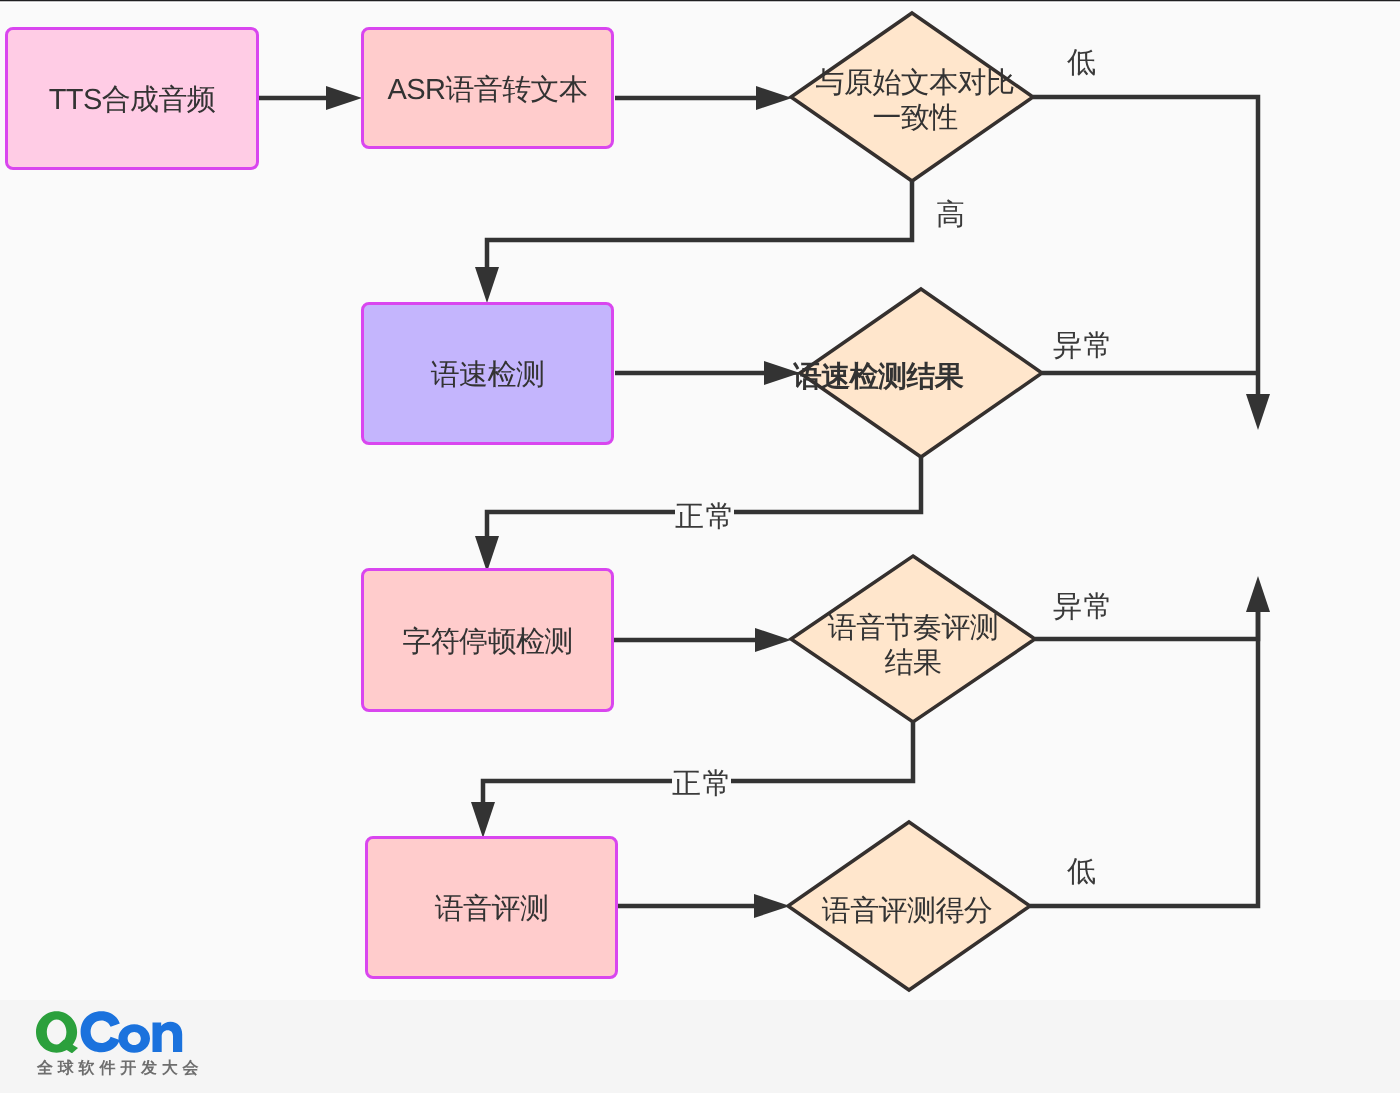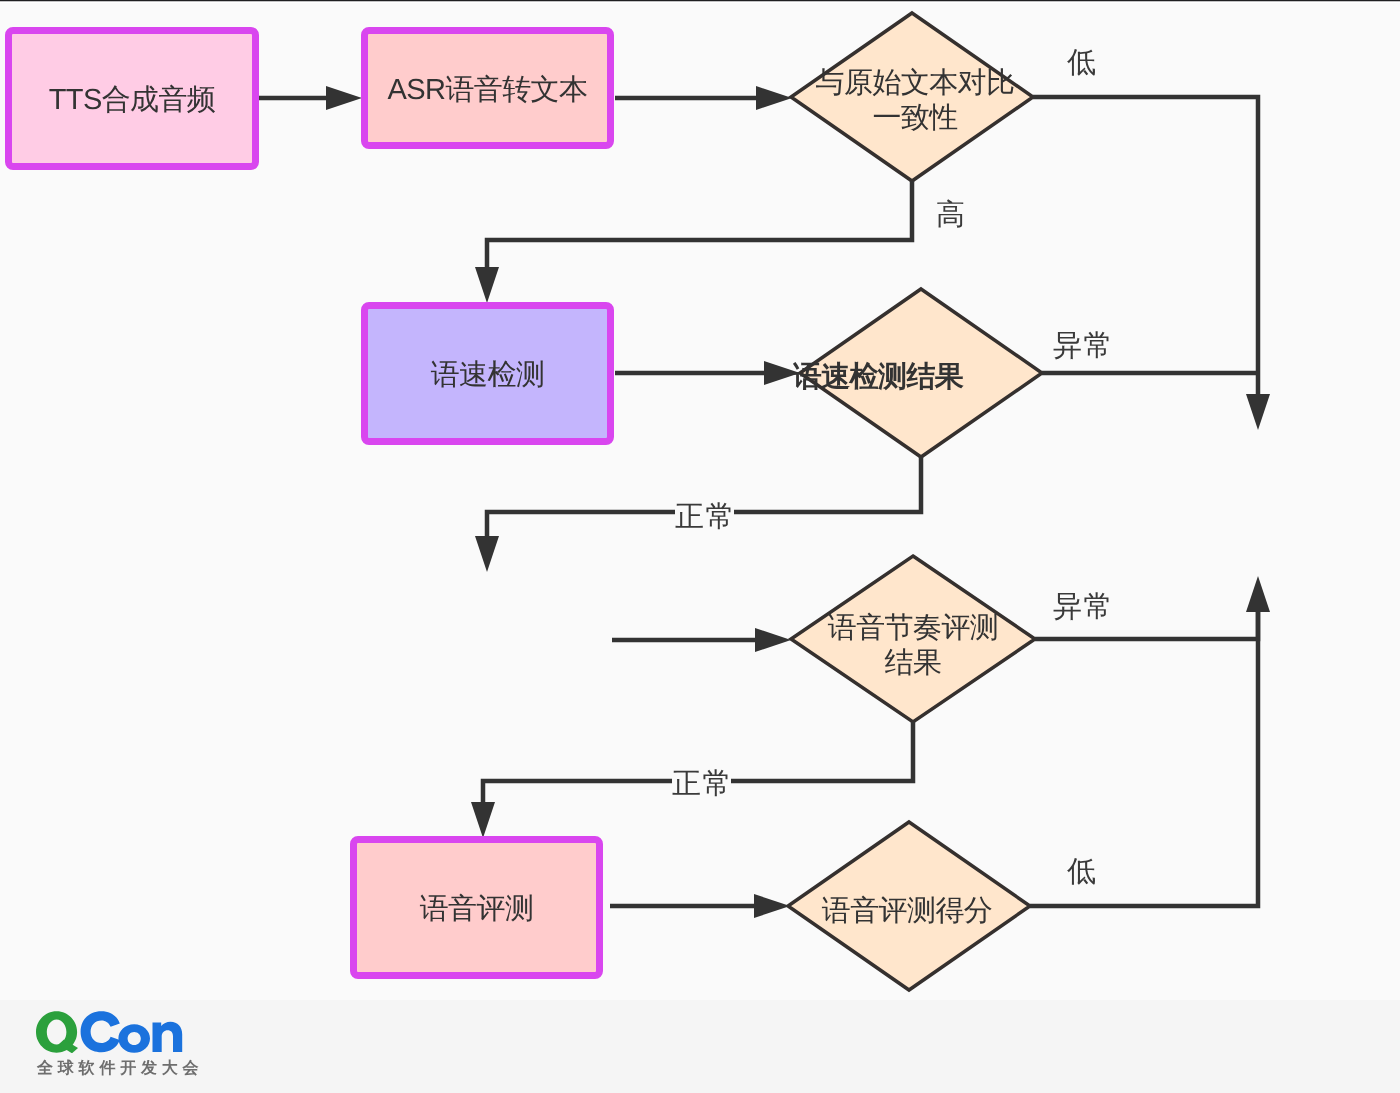--- a/index.html
+++ b/index.html
@@ -6,21 +6,21 @@
   html,body{margin:0;padding:0;}
   body{width:1400px;height:1093px;overflow:hidden;background:#fafafa;
        font-family:"Liberation Sans",sans-serif;
        -webkit-font-smoothing:antialiased;text-rendering:geometricPrecision;}
   #stage{position:relative;width:1400px;height:1093px;background:#fafafa;}
   .layer{position:absolute;left:0;top:0;width:1400px;height:1093px;}
   .node{position:absolute;box-sizing:border-box;display:flex;align-items:center;
         justify-content:center;text-align:center;color:#333;font-size:29px;
         line-height:1.21;white-space:pre-line;letter-spacing:-0.6px;
         padding-top:5px;}
-  .rect{border:7px solid #d946ef;border-radius:8px;justify-content:center;}
+  .rect{border:3px solid #d946ef;border-radius:8px;justify-content:center;}
   .sq{border:3px solid #35302e;}
   .dlabel{position:absolute;color:#333;font-size:29px;line-height:1.21;text-align:center;
         white-space:pre-line;letter-spacing:-0.6px;pointer-events:none;}
   .elabel{position:absolute;color:#3a3a3a;font-size:29px;line-height:1;white-space:nowrap;
         background:#fafafa;letter-spacing:1.6px;box-sizing:border-box;}
   #footer{position:absolute;left:0;top:1000px;width:1400px;height:93px;background:#f5f5f5;}
   #topedge{position:absolute;left:0;top:0;width:1400px;height:2px;
        background:linear-gradient(to bottom,#1f1f21 0,#1f1f21 1px,#9a9a9c 1px,#e9e9ea 2px);}
   #topedge::after{content:"";position:absolute;left:0;top:2px;width:1400px;height:1px;background:#ffffff;}
   #logo{position:absolute;left:36px;top:1011px;}
@@ -59,21 +59,22 @@
     <path d="M487,572 L475.0,536 L499.0,536 Z" fill="#333333"></path>
     <path d="M791,640 L755,628.0 L755,652.0 Z" fill="#333333"></path>
     <path d="M1258,576 L1246.0,612 L1270.0,612 Z" fill="#333333"></path>
     <path d="M483,838 L471.0,802 L495.0,802 Z" fill="#333333"></path>
     <path d="M790,906 L754,894.0 L754,918.0 Z" fill="#333333"></path>
   </svg>
 
   <div class="node rect" style="left:5px;top:27px;width:254px;height:143px;background:#ffcce5;"><span>TTS合成音频</span></div>
   <div class="node rect" style="left:361px;top:27px;width:253px;height:122px;background:#ffcccc;"><span>ASR语音转文本</span></div>
   <div class="node rect" style="left:361px;top:302px;width:253px;height:143px;background:#c4b5fd;"><span>语速检测</span></div>
-  <div class="node rect" style="left:350px;top:836px;width:253px;height:143px;background:#ffcccc;"><span>语音评测</span></div>
+  <div class="node rect" style="left:361px;top:568px;width:253px;height:144px;background:#ffcccc;"><span>字符停顿检测</span></div>
+  <div class="node rect" style="left:365px;top:836px;width:253px;height:143px;background:#ffcccc;"><span>语音评测</span></div>
   <div class="dlabel" style="left:725px;top:66px;width:380px;"><span>与原始文本对比
 一致性</span></div>
   <div class="dlabel" style="left:688px;top:360px;width:380px;font-weight:bold;"><span>语速检测结果</span></div>
   <div class="dlabel" style="left:717px;top:894px;width:380px;"><span>语音评测得分</span></div>
   <div class="dlabel" style="left:723px;top:611px;width:380px;"><span>语音节奏评测
 结果</span></div>
   <div class="elabel" style="left:1067px;top:49px;width:32px;">低</div>
   <div class="elabel" style="left:936px;top:201px;width:31px;">高</div>
   <div class="elabel" style="left:1053px;top:332px;width:60px;">异常</div>
   <div class="elabel" style="left:675px;top:503px;width:59px;">正常</div>

